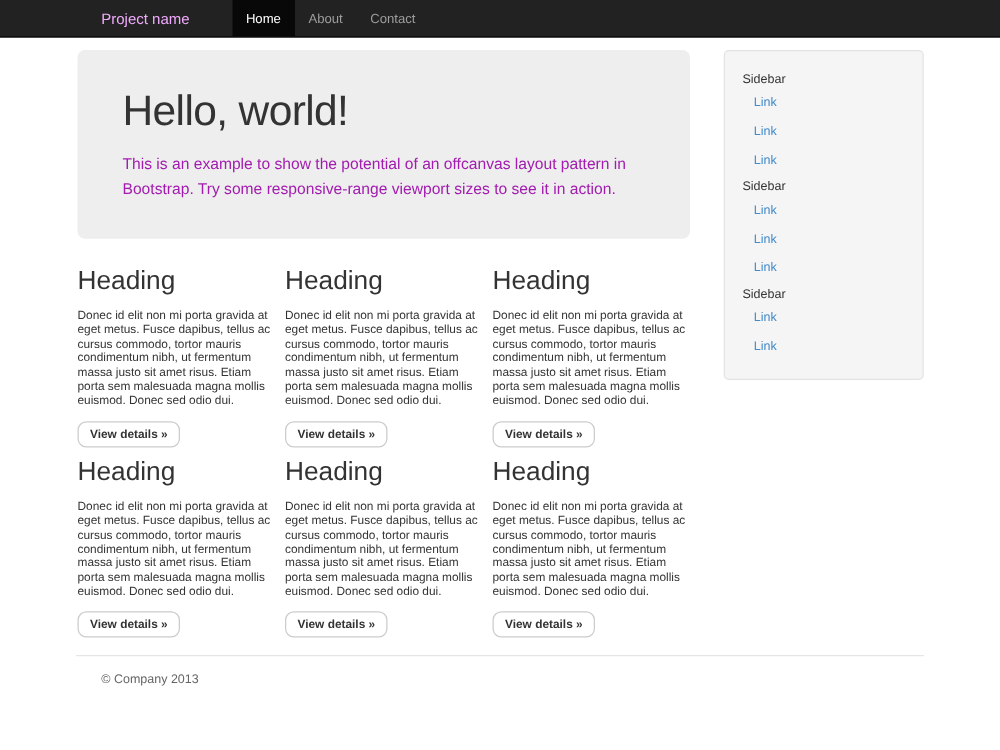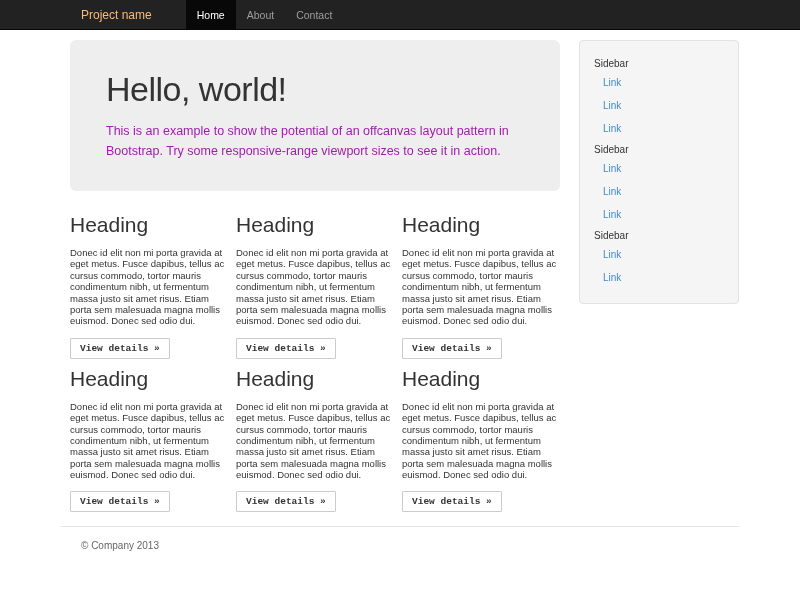--- a/index.html
+++ b/index.html
@@ -18,21 +18,21 @@
     border-bottom: 1px solid #080808;
   }
   .navbar-inner {
     width: 678px;
     margin: 0 auto;
     height: 100%;
     display: flex;
     align-items: stretch;
   }
   .brand {
-    color: #fdba74;
+    color: #f0abfc;
     font-size: 12px;
     line-height: 30px;
     padding: 0 14px 0 20px;
     text-decoration: none;
     white-space: nowrap;
   }
   .nav { display: flex; align-items: stretch; list-style: none; padding-left: 20px; }
   .nav-item {
     color: #9d9d9d;
     font-size: 10.5px;
@@ -43,21 +43,21 @@
     white-space: nowrap;
   }
   .nav-item.active {
     color: #ffffff;
     background: #080808;
   }
 
   
   .container { width: 678px; margin: 0 auto; }
   .content-row { display: flex; padding-top: 10px; align-items: flex-start; }
-  .main-col { width: 490px; margin-left: 9px; flex: 0 0 auto; }
+  .main-col { width: 490px; margin-left: 1px; flex: 0 0 auto; }
 
   
   .jumbotron {
     background: #eeeeee;
     border-radius: 6px;
     padding: 30px 36px 30px 36px;
     margin-bottom: 22px;
   }
   .jumbotron h1 {
     font-size: 34px;
@@ -90,26 +90,26 @@
   .card p {
     font-size: 9.5px;
     line-height: 1.2;
     color: #333;
     margin: 0 0 10px 0;
   }
   .btn-default {
     display: inline-block;
     background: #ffffff;
     border: 1px solid #cccccc;
-    border-radius: 1px;
+    border-radius: 7px;
     padding: 4px 9px;
     font-size: 9.5px;
     font-weight: bold;
     color: #333;
-    font-family: Liberation Mono, monospace;
+    font-family: Liberation Sans, sans-serif;
     cursor: pointer;
     white-space: nowrap;
   }
 
   
   .sidebar-col { width: 160px; margin-left: auto; flex: 0 0 auto; }
   .sidebar-panel {
     background: #f5f5f5;
     border: 1px solid #e3e3e3;
     border-radius: 4px;

